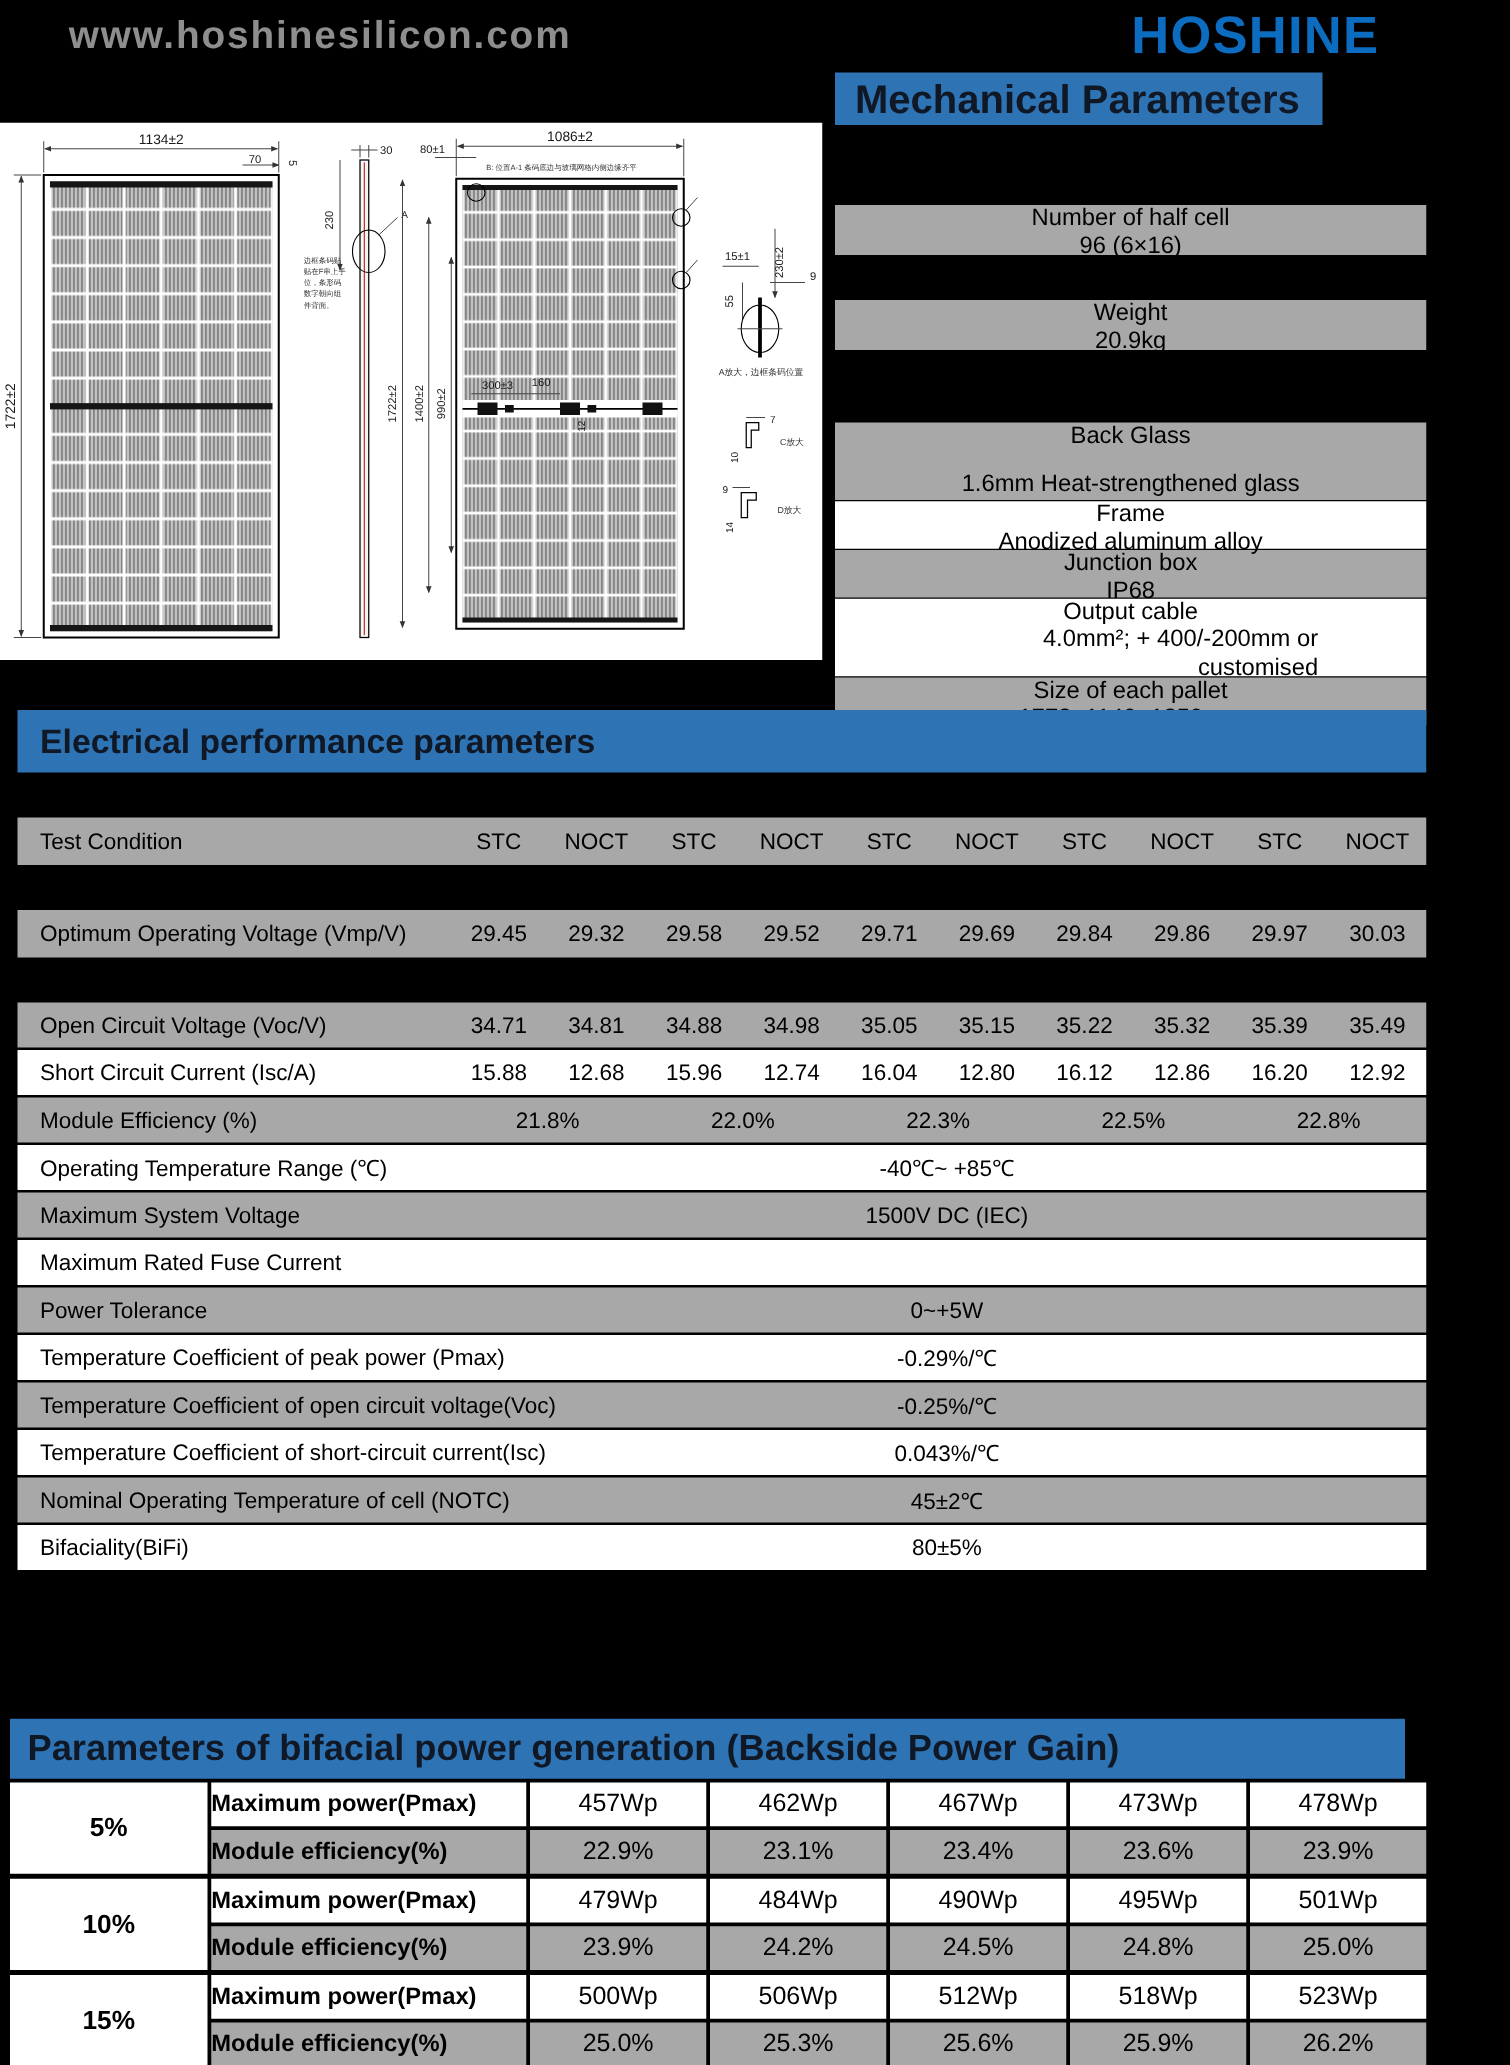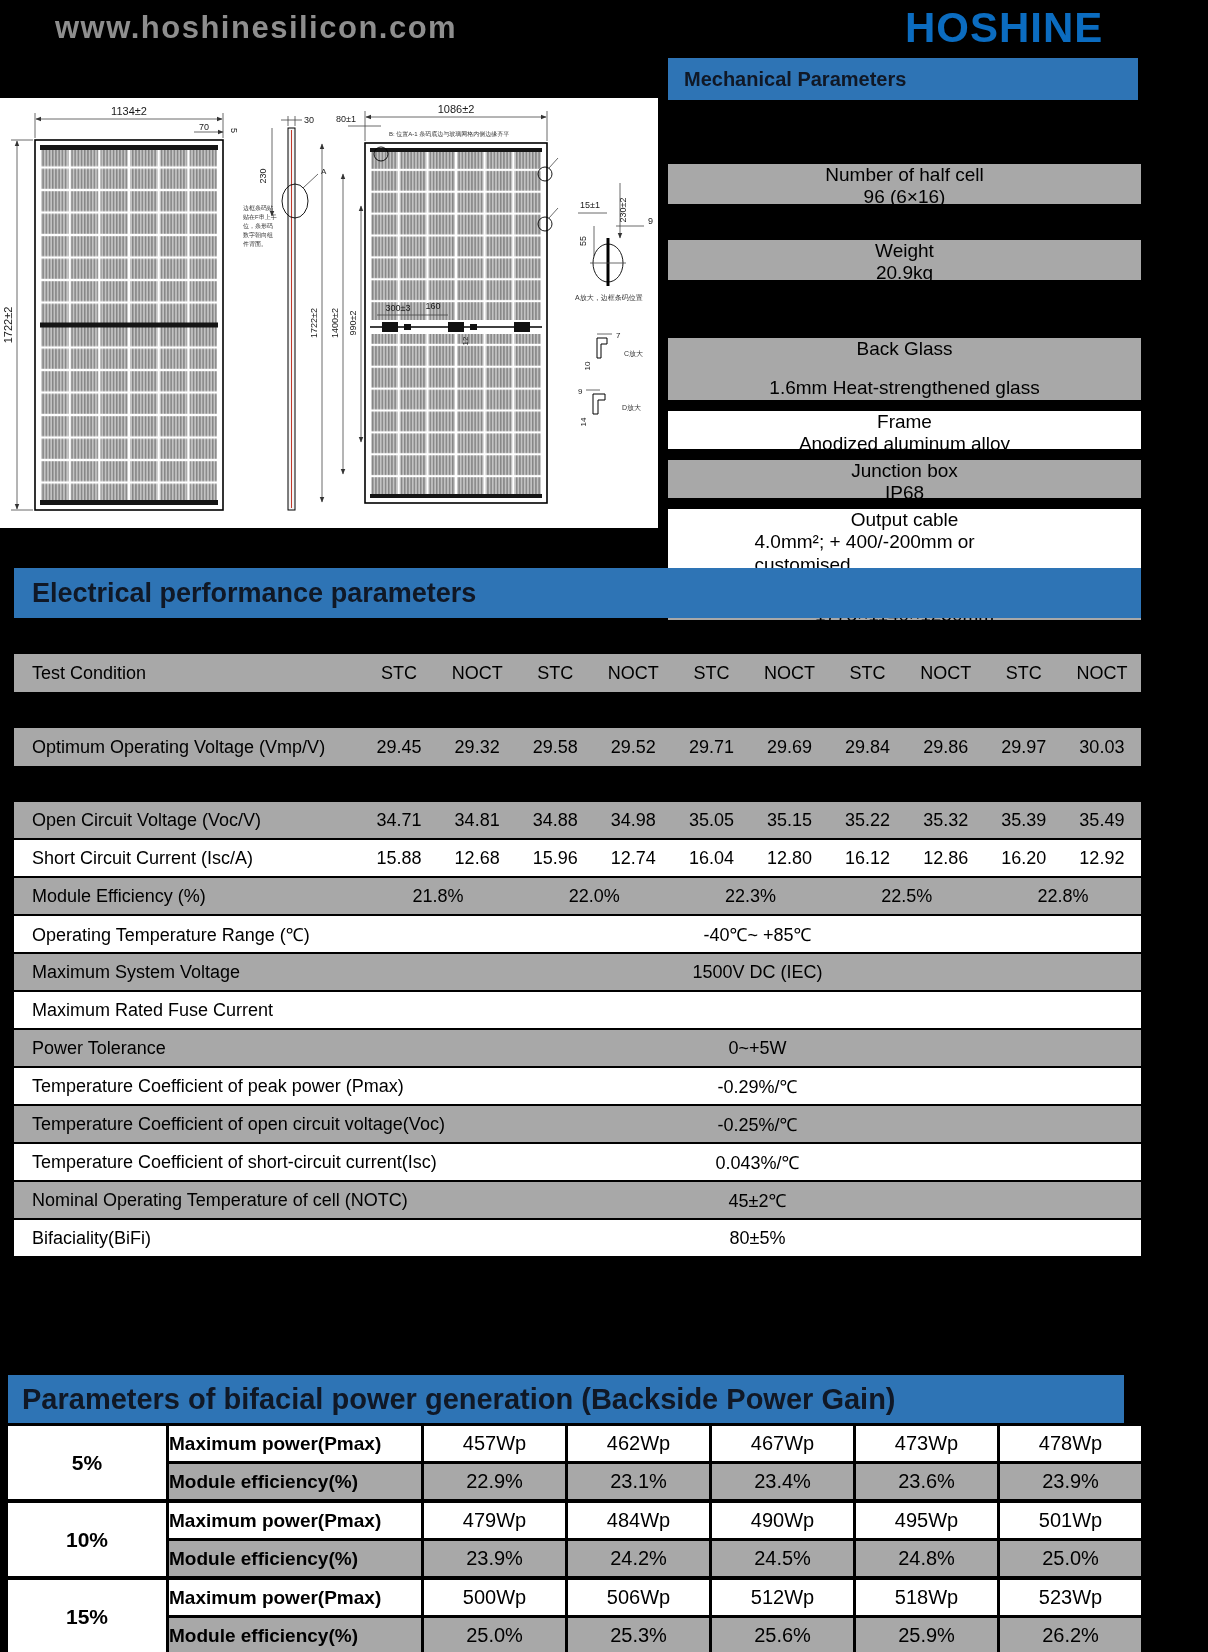--- a/index.html
+++ b/index.html
@@ -9,42 +9,42 @@
 
   
   .site-url { position:absolute; left:55px; top:10px; font-size:31px; font-weight:600;
               color:#8e8e8e; letter-spacing:1.5px; }
   .brand-logo { position:absolute; left:905px; top:4px; font-size:42px; font-weight:800;
                 color:#0b6cc0; letter-spacing:1px; }
 
   
   .bar { position:absolute; background:#2e74b5; color:#101826; font-weight:700;
          display:flex; align-items:center; }
-  .mech-bar { left:668px; top:58px;   width:470px;  height:42px; font-size:20px; padding-left:16px; }
+  .mech-bar { left:668px; top:58px;   width:390px;  height:42px; font-size:32px; padding-left:16px; }
   .elec-bar { left:14px;  top:568px;  width:1127px; height:50px; font-size:27px; padding-left:18px;text-align:center; }
   .bifa-bar { left:8px;   top:1375px; width:1116px; height:48px; font-size:29px; padding-left:14px; }
 
   
   .drawing { position:absolute; left:0; top:98px; width:658px; height:430px; }
   .dim  { font-size:11px; fill:#1a1a1a; }
   .dim-s{ font-size:9px;  fill:#1a1a1a; }
   .dim-x{ font-size:8px;  fill:#1a1a1a; }
   .cn   { font-size:6px;  fill:#333; }
   .cn2  { font-size:7px;  fill:#333; }
   .dl   { stroke:#444; stroke-width:0.8; }
 
   
   .mech-table { position:absolute; left:668px; top:164px; width:473px; }
   .mrow { display:flex; justify-content:space-between; align-items:center;
           padding:0 14px; font-size:19px;flex-direction:column; }
-  .mrow .val { line-height:1.2; max-width:300px; }
+  .mrow .val { text-align:right; line-height:1.2; max-width:300px; }
   .gray  { background:#a8a8a8; }
   .white { background:#ffffff; }
   .h38{height:38px} .h40{height:40px} .h50{height:62px} .h36{height:36px}
-  .mt2{margin-top:2px} .mt3{margin-top:11px} .mt36{margin-top:36px} .mt58{margin-top:58px}
+  .mt2{margin-top:2px} .mt3{margin-top:1px} .mt36{margin-top:36px} .mt58{margin-top:58px}
 
   
   .elec-table { position:absolute; left:14px; top:654px; width:1127px; }
   .erow { display:flex; align-items:center; font-size:18px; }
   .erow .lbl { flex:0 0 346px; padding-left:18px; white-space:nowrap; }
   .erow .c   { flex:1; text-align:center; }
   .single { position:relative; }
   .single .sval { position:absolute; left:360px; right:0; text-align:center; }
 
   

